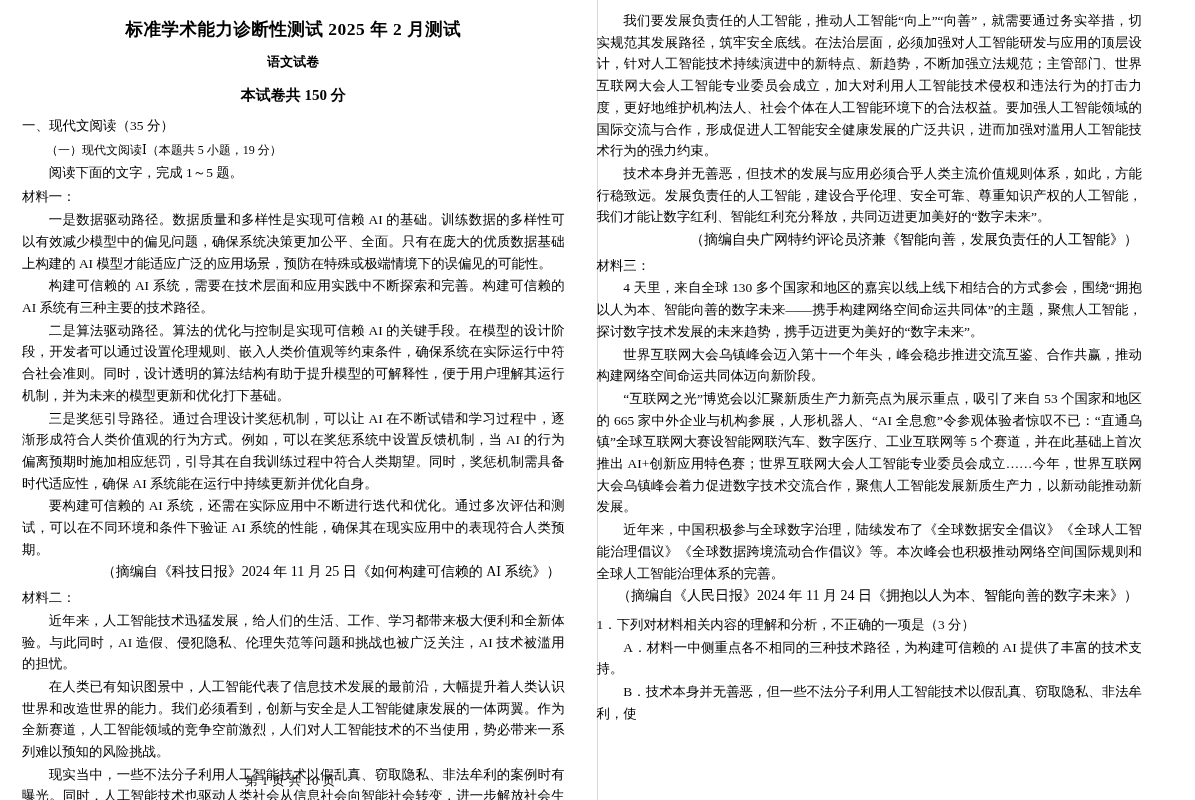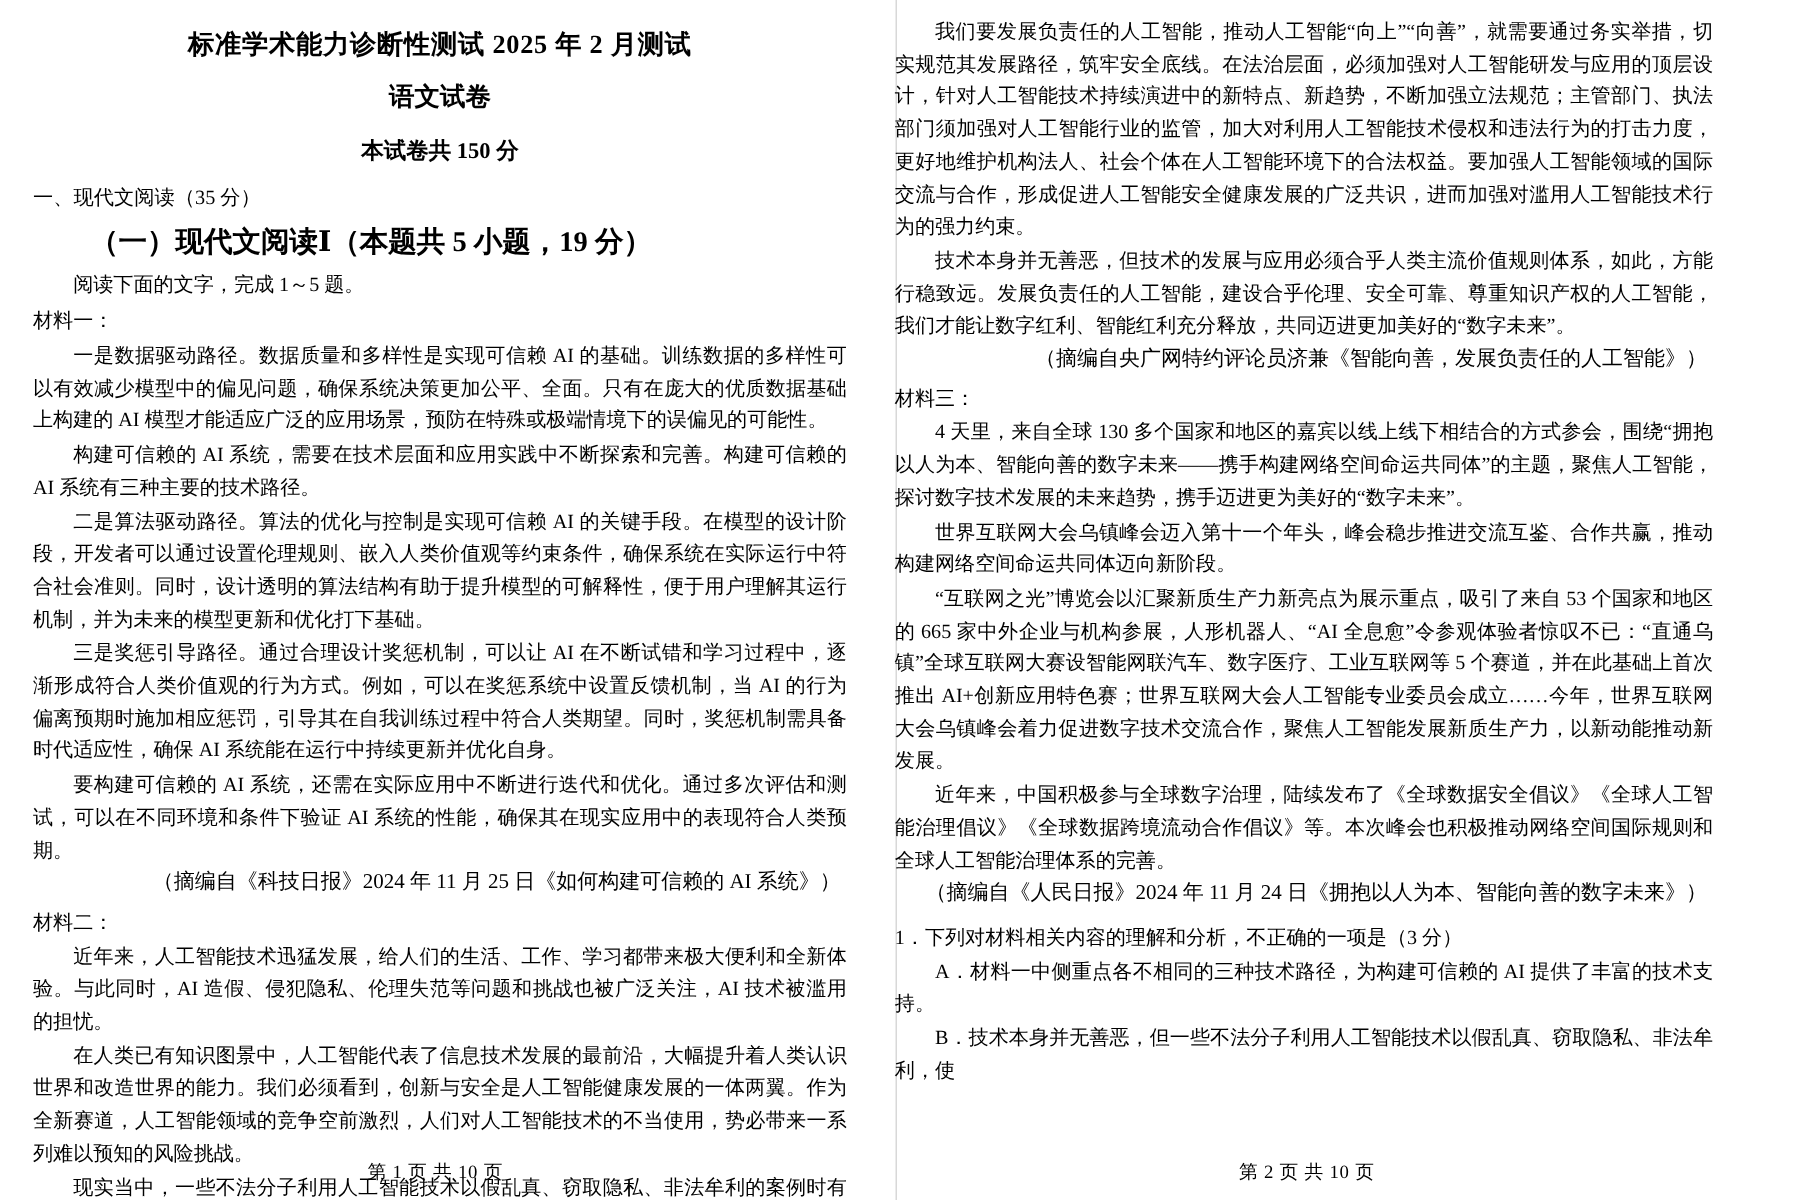--- a/index.html
+++ b/index.html
@@ -48,41 +48,41 @@
   .doc-title {
     text-align: center;
     font-size: 17.5px;
     font-weight: bold;
     letter-spacing: 0.5px;
     margin: 6px 0 2px 0;
     line-height: 1.5;
   }
   .doc-subtitle {
     text-align: center;
-    font-size: 17px;
+    font-size: 13px;
     font-weight: bold;
     margin: 10px 0 2px 0;
     line-height: 1.5;
   }
   .doc-points {
     text-align: center;
     font-size: 15px;
     font-weight: bold;
     margin: 12px 0 6px 0;
     line-height: 1.5;
   }
   .sec-head {
     font-size: 13.5px;
     font-weight: normal;
     margin: 10px 0 2px 0;
     line-height: 1.55;
   }
   .sub-head {
-    font-size: 19px;
-    font-weight: bold;
+    font-size: 12px;
+    font-weight: normal;
     margin: 4px 0 2px 0;
     line-height: 1.55;
     text-indent: 2em;
   }
   .para {
     font-size: 13.4px;
     line-height: 1.62;
     margin: 0 0 1px 0;
     text-indent: 2em;
     text-align: justify;
@@ -152,31 +152,30 @@
 
     <div class="label">材料二：</div>
     <p class="para">近年来，人工智能技术迅猛发展，给人们的生活、工作、学习都带来极大便利和全新体验。与此同时，AI 造假、侵犯隐私、伦理失范等问题和挑战也被广泛关注，AI 技术被滥用的担忧。</p>
     <p class="para">在人类已有知识图景中，人工智能代表了信息技术发展的最前沿，大幅提升着人类认识世界和改造世界的能力。我们必须看到，创新与安全是人工智能健康发展的一体两翼。作为全新赛道，人工智能领域的竞争空前激烈，人们对人工智能技术的不当使用，势必带来一系列难以预知的风险挑战。</p>
     <p class="para">现实当中，一些不法分子利用人工智能技术以假乱真、窃取隐私、非法牟利的案例时有曝光。同时，人工智能技术也驱动人类社会从信息社会向智能社会转变，进一步解放社会生产力。</p>
 
     <div class="footer">第 1 页   共 10 页</div>
   </div>
 
   <div class="col col-right">
-    <p class="para">我们要发展负责任的人工智能，推动人工智能“向上”“向善”，就需要通过务实举措，切实规范其发展路径，筑牢安全底线。在法治层面，必须加强对人工智能研发与应用的顶层设计，针对人工智能技术持续演进中的新特点、新趋势，不断加强立法规范；主管部门、执法部门须加强对人工智能行业的监管，加大对利用人工智能技术侵权和违法行为的打击力度，更好地维护机构法人、社会个体在人工智能环境下的合法权益。要加强人工智能领域的国际交流与合作，形成促进人工智能安全健康发展的广泛共识，进而加强对滥用人工智能技术行为的强力约束。</p>
+    <p class="para">我们要发展负责任的人工智能，推动人工智能“向上”“向善”，就需要通过务实举措，切实规范其发展路径，筑牢安全底线。在法治层面，必须加强对人工智能研发与应用的顶层设计，针对人工智能技术持续演进中的新特点、新趋势，不断加强立法规范；主管部门、世界互联网大会人工智能专业委员会成立，加大对利用人工智能技术侵权和违法行为的打击力度，更好地维护机构法人、社会个体在人工智能环境下的合法权益。要加强人工智能领域的国际交流与合作，形成促进人工智能安全健康发展的广泛共识，进而加强对滥用人工智能技术行为的强力约束。</p>
     <p class="para">技术本身并无善恶，但技术的发展与应用必须合乎人类主流价值规则体系，如此，方能行稳致远。发展负责任的人工智能，建设合乎伦理、安全可靠、尊重知识产权的人工智能，我们才能让数字红利、智能红利充分释放，共同迈进更加美好的“数字未来”。</p>
     <div class="source">（摘编自央广网特约评论员济兼《智能向善，发展负责任的人工智能》）</div>
 
     <div class="label">材料三：</div>
     <p class="para">4 天里，来自全球 130 多个国家和地区的嘉宾以线上线下相结合的方式参会，围绕“拥抱以人为本、智能向善的数字未来——携手构建网络空间命运共同体”的主题，聚焦人工智能，探讨数字技术发展的未来趋势，携手迈进更为美好的“数字未来”。</p>
     <p class="para">世界互联网大会乌镇峰会迈入第十一个年头，峰会稳步推进交流互鉴、合作共赢，推动构建网络空间命运共同体迈向新阶段。</p>
     <p class="para">“互联网之光”博览会以汇聚新质生产力新亮点为展示重点，吸引了来自 53 个国家和地区的 665 家中外企业与机构参展，人形机器人、“AI 全息愈”令参观体验者惊叹不已：“直通乌镇”全球互联网大赛设智能网联汽车、数字医疗、工业互联网等 5 个赛道，并在此基础上首次推出 AI+创新应用特色赛；世界互联网大会人工智能专业委员会成立……今年，世界互联网大会乌镇峰会着力促进数字技术交流合作，聚焦人工智能发展新质生产力，以新动能推动新发展。</p>
     <p class="para">近年来，中国积极参与全球数字治理，陆续发布了《全球数据安全倡议》《全球人工智能治理倡议》《全球数据跨境流动合作倡议》等。本次峰会也积极推动网络空间国际规则和全球人工智能治理体系的完善。</p>
     <div class="source">（摘编自《人民日报》2024 年 11 月 24 日《拥抱以人为本、智能向善的数字未来》）</div>
 
     <div class="q-item">1．下列对材料相关内容的理解和分析，不正确的一项是（3 分）</div>
     <div class="q-opt">A．材料一中侧重点各不相同的三种技术路径，为构建可信赖的 AI 提供了丰富的技术支持。</div>
     <div class="q-opt">B．技术本身并无善恶，但一些不法分子利用人工智能技术以假乱真、窃取隐私、非法牟利，使</div>
 
-    <div class="footer">第 2 页   共 10 页</div>
   </div>
 
 </div>
 
 </body></html>

